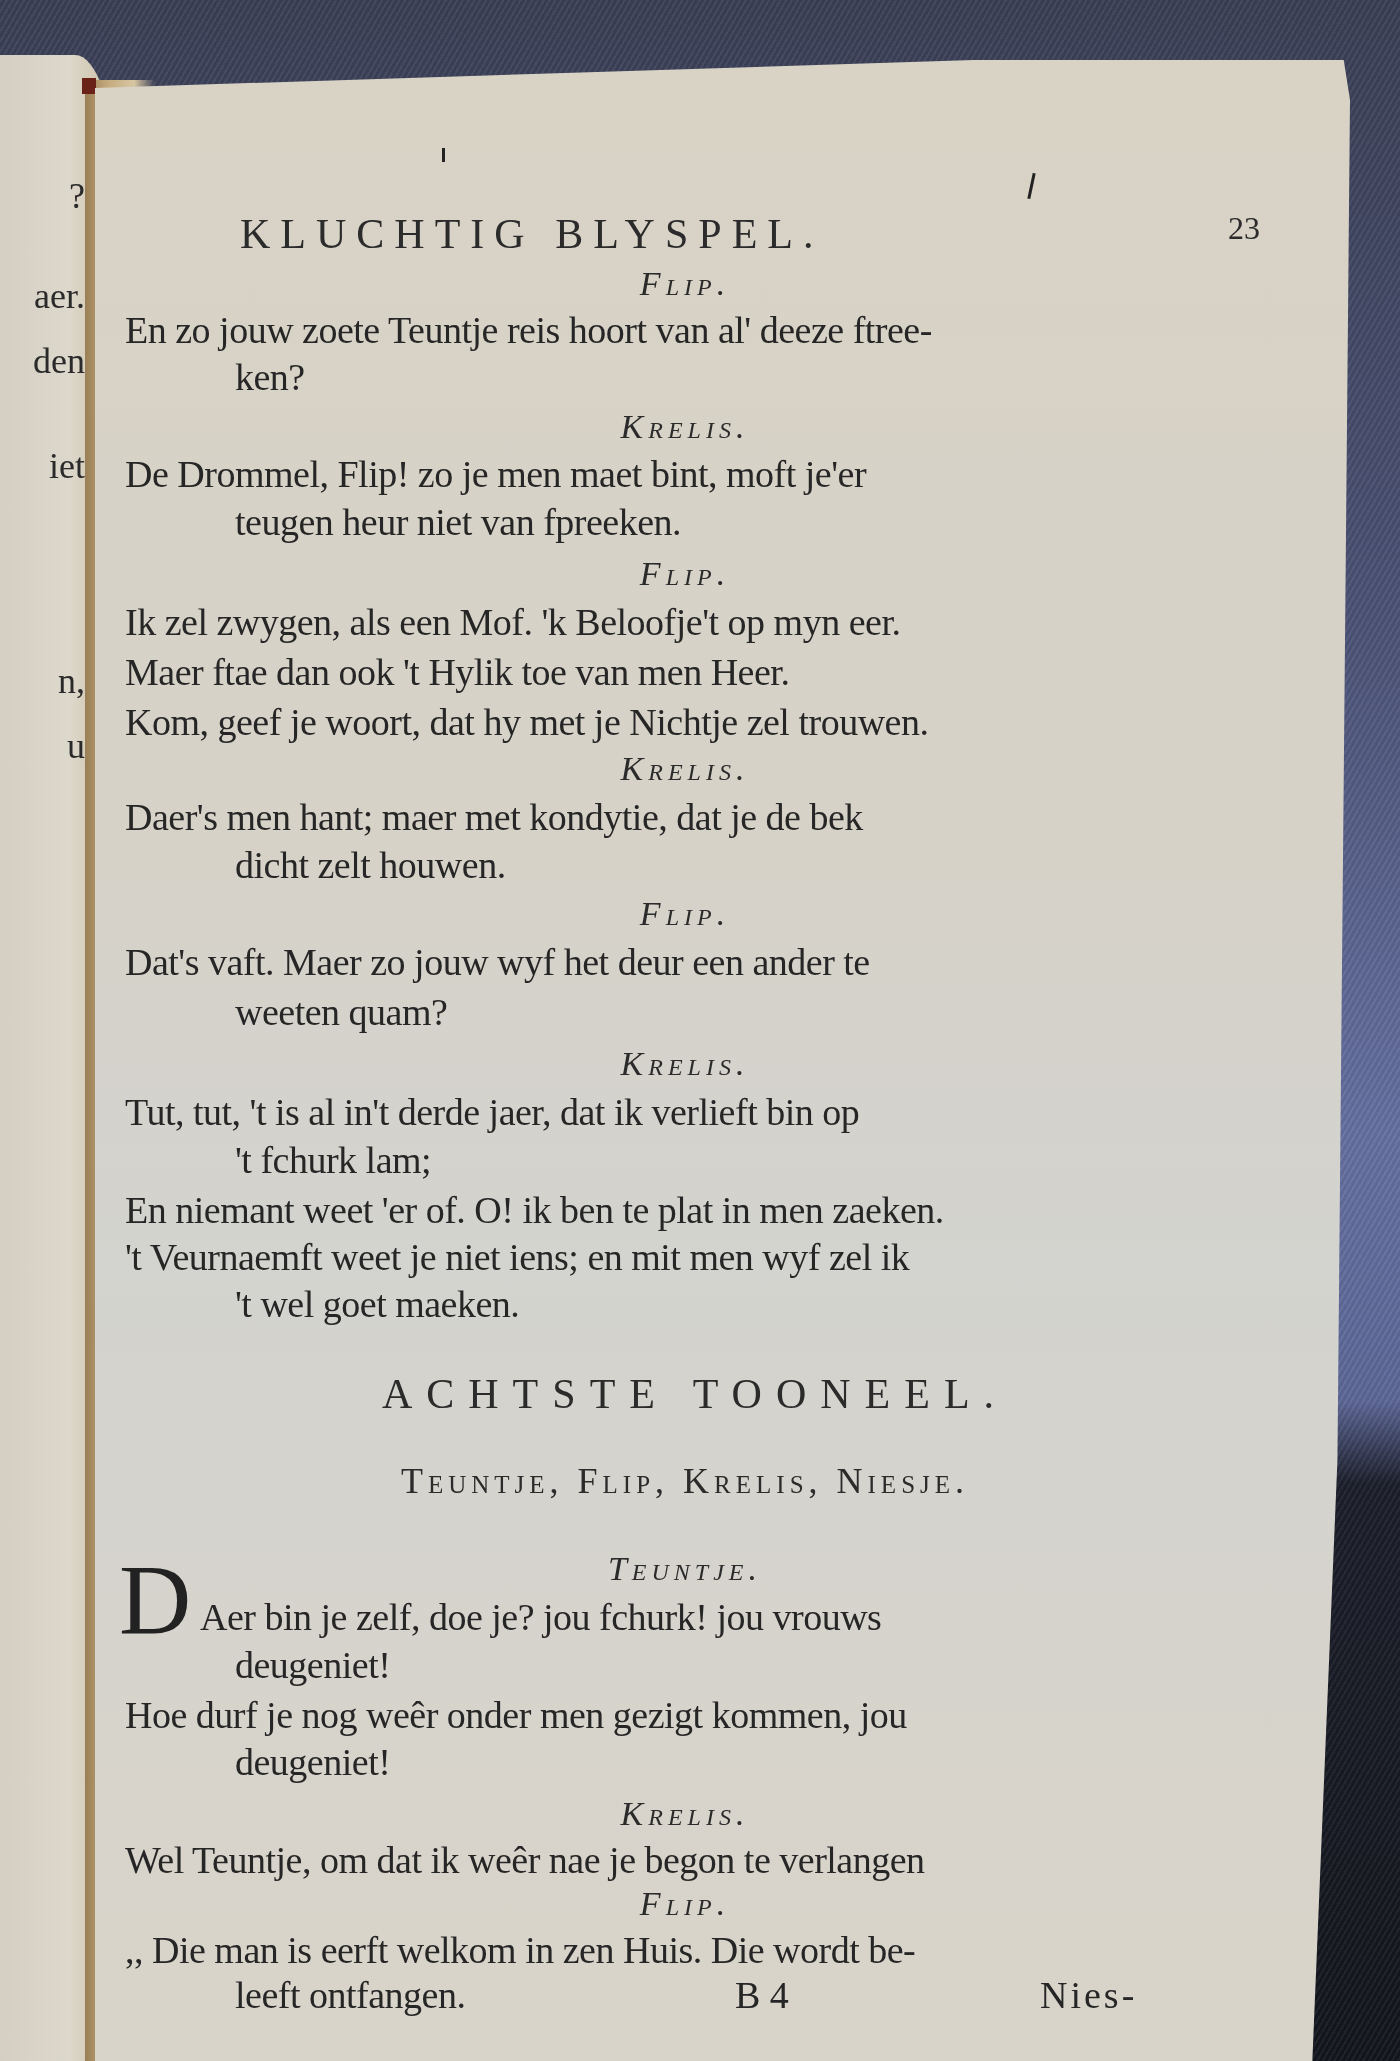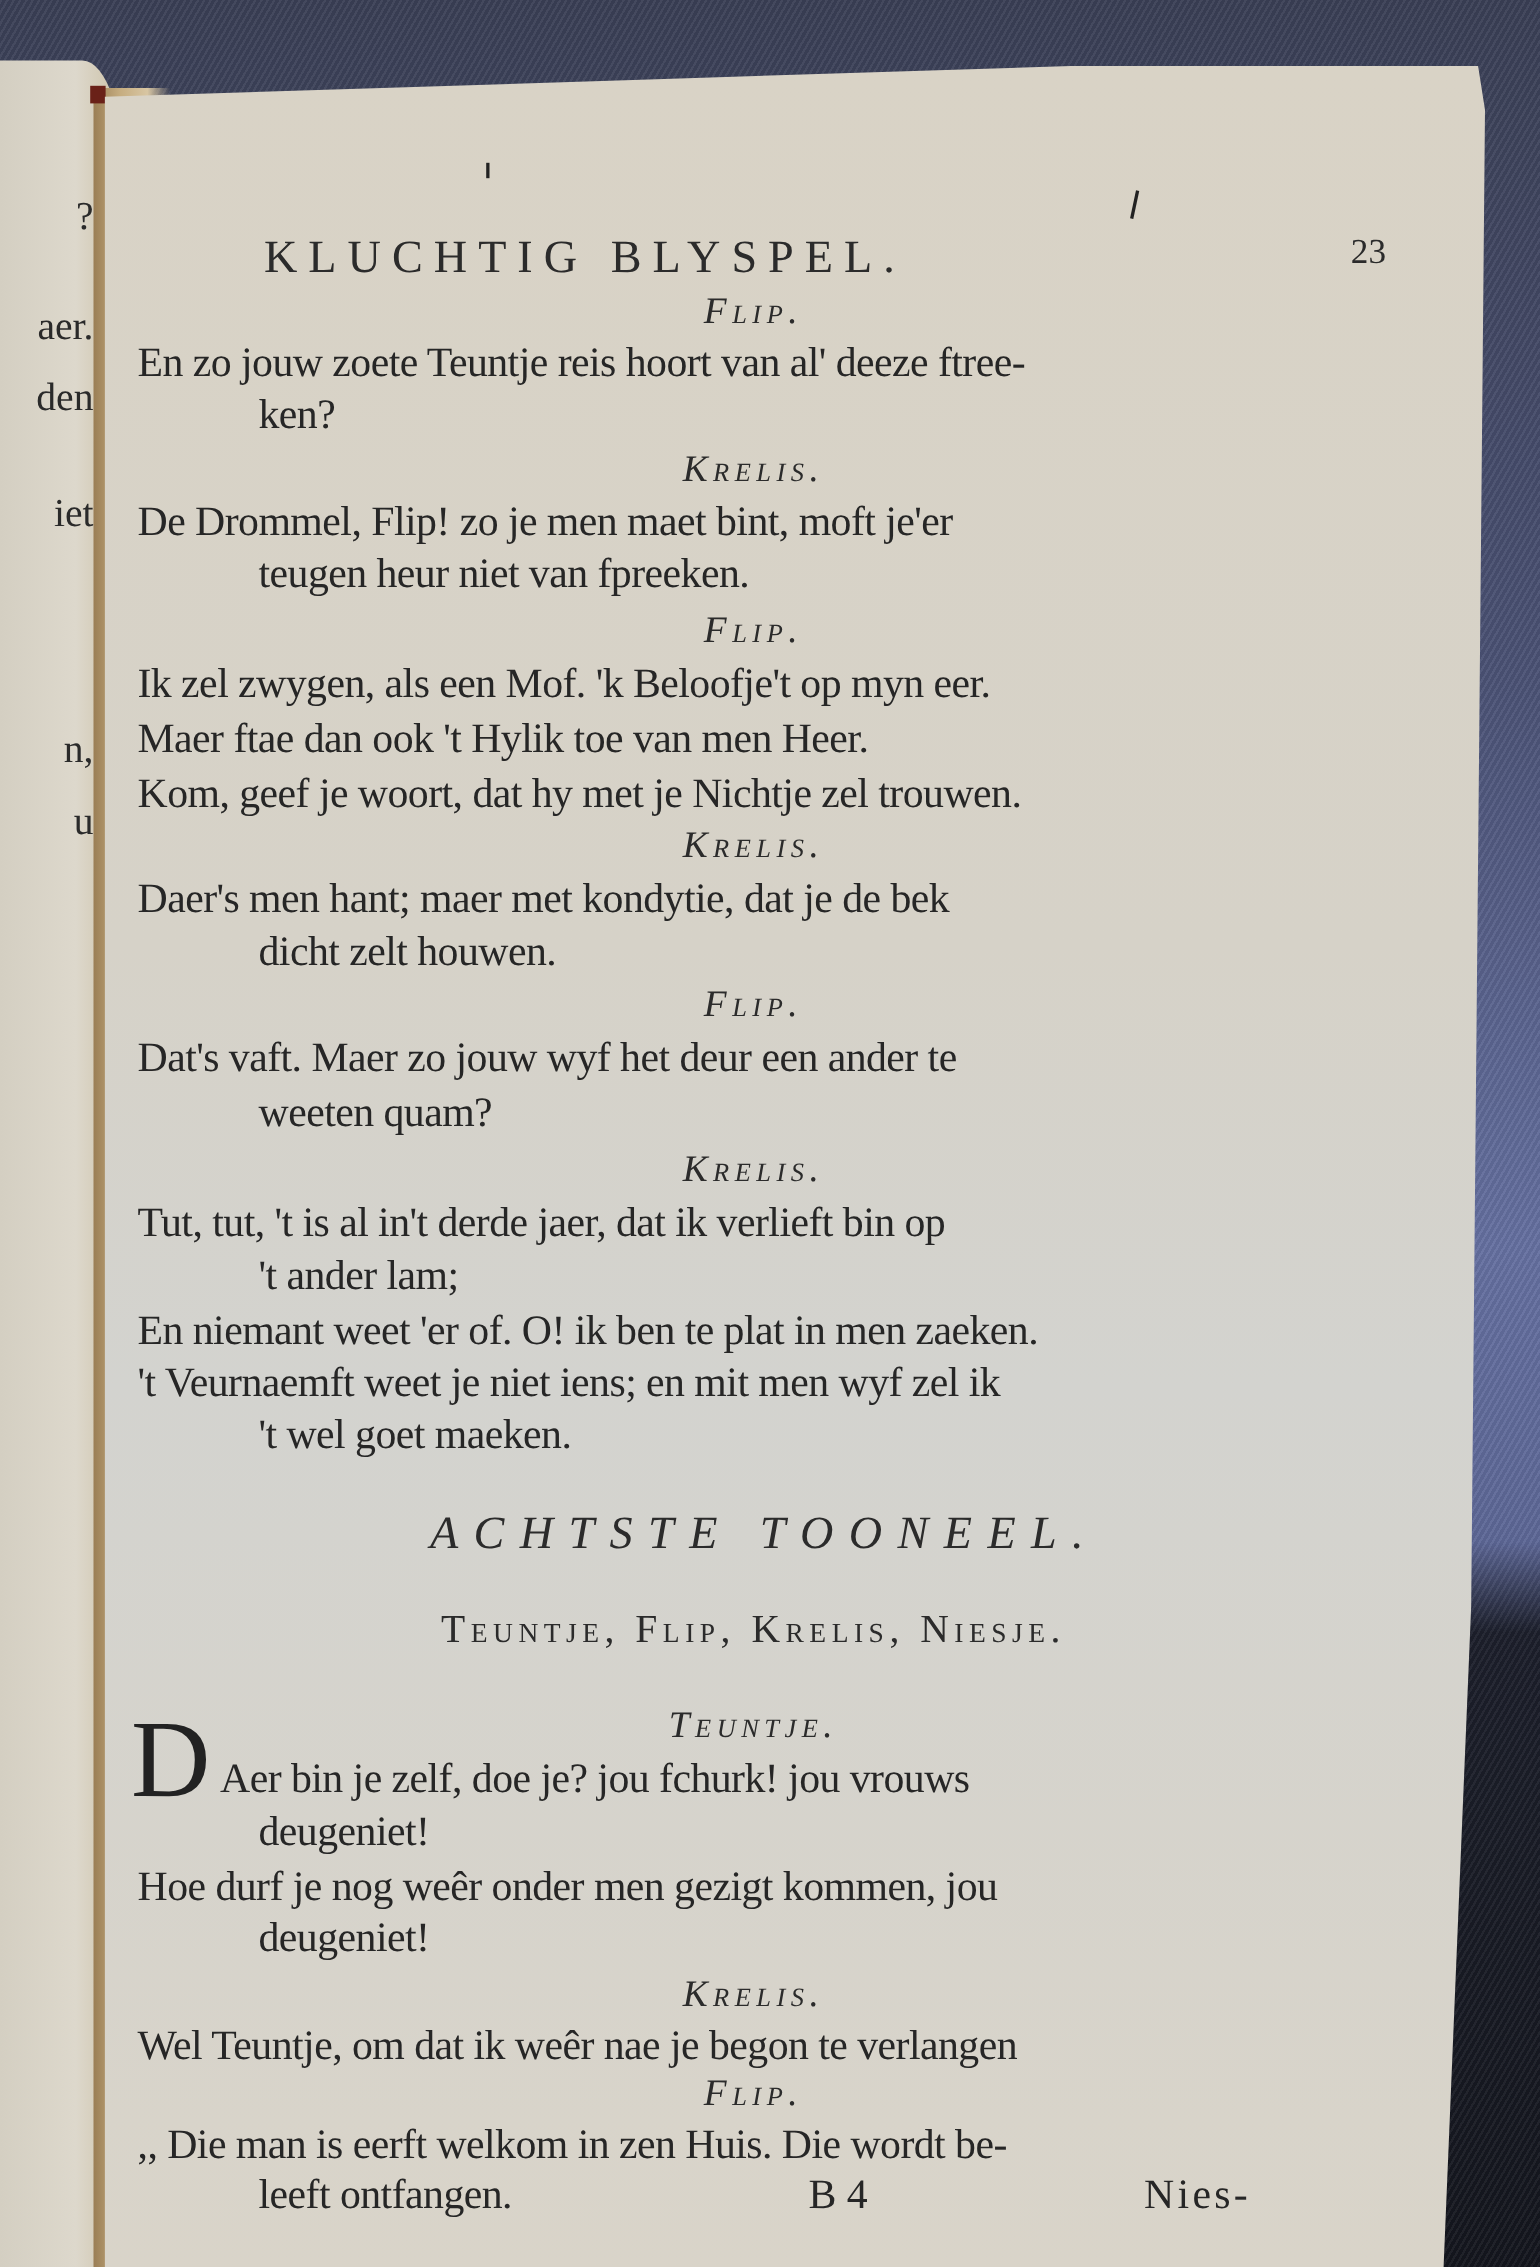--- a/index.html
+++ b/index.html
@@ -46,21 +46,21 @@
       font-size:34px; letter-spacing:5px; color:#2b2b2b; font-variant: small-caps; font-style: italic;
     }
     .line {
       position:absolute; white-space:nowrap; font-size:38px; color:#262626;
       letter-spacing:-0.5px;
     }
     .indent { left:110px; }
     .full { left:0; }
     .scene-title {
       position:absolute; left:0; width:1140px; text-align:center;
-      font-size:42px; letter-spacing:14px; color:#2b2b2b;font-style:italic;
+      font-size:42px; letter-spacing:14px; color:#2b2b2b;
     }
     .cast {
       position:absolute; left:0; width:1120px; text-align:center;
       font-size:36px; letter-spacing:5px; color:#2b2b2b; font-variant: small-caps;
     }
     .dropcap {
       position:absolute; left:-6px; font-size:100px; line-height:1; color:#222;
     }
     .footer-sig { position:absolute; font-size:38px; color:#262626; }
     .mark { position:absolute; width:3px; background:#222; }
@@ -109,21 +109,21 @@
     <div class="speaker" style="top:690px">Krelis.</div>
     <div class="line full" style="top:735px">Daer's men hant; maer met kondytie, dat je de bek</div>
     <div class="line indent" style="top:783px">dicht zelt houwen.</div>
 
     <div class="speaker" style="top:835px">Flip.</div>
     <div class="line full" style="top:880px">Dat's vaft. Maer zo jouw wyf het deur een ander te</div>
     <div class="line indent" style="top:930px">weeten quam?</div>
 
     <div class="speaker" style="top:985px">Krelis.</div>
     <div class="line full" style="top:1030px">Tut, tut, 't is al in't derde jaer, dat ik verlieft bin op</div>
-    <div class="line indent" style="top:1078px">'t ander lam;</div>
+    <div class="line indent" style="top:1078px">'t fchurk lam;</div>
     <div class="line full" style="top:1128px">En niemant weet 'er of. O! ik ben te plat in men zaeken.</div>
     <div class="line full" style="top:1175px">'t Veurnaemft weet je niet iens; en mit men wyf zel ik</div>
     <div class="line indent" style="top:1222px">'t wel goet maeken.</div>
 
     <div class="scene-title" style="top:1310px">ACHTSTE TOONEEL.</div>
     <div class="cast" style="top:1400px">Teuntje, Flip, Krelis, Niesje.</div>
 
     <div class="speaker" style="top:1490px">Teuntje.</div>
     <div class="dropcap" style="top:1490px">D</div>
     <div class="line" style="left:75px;top:1535px">Aer bin je zelf, doe je? jou fchurk! jou vrouws</div>

